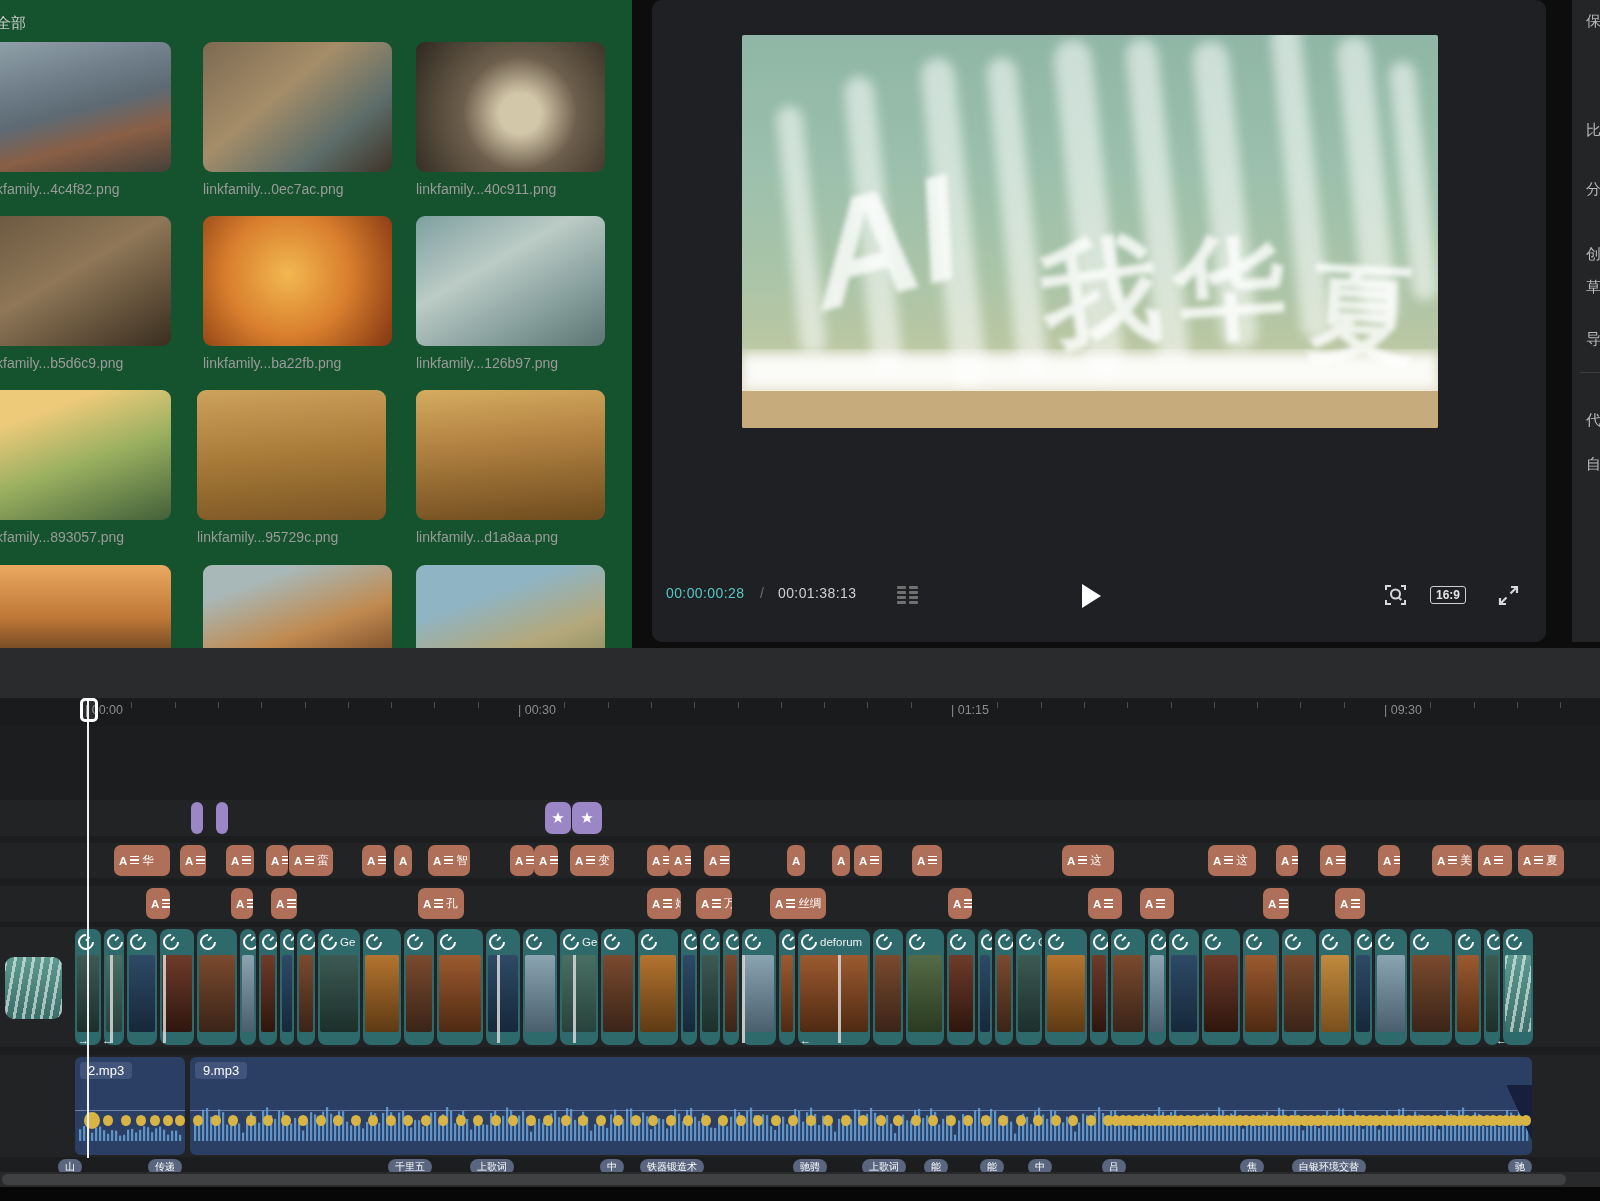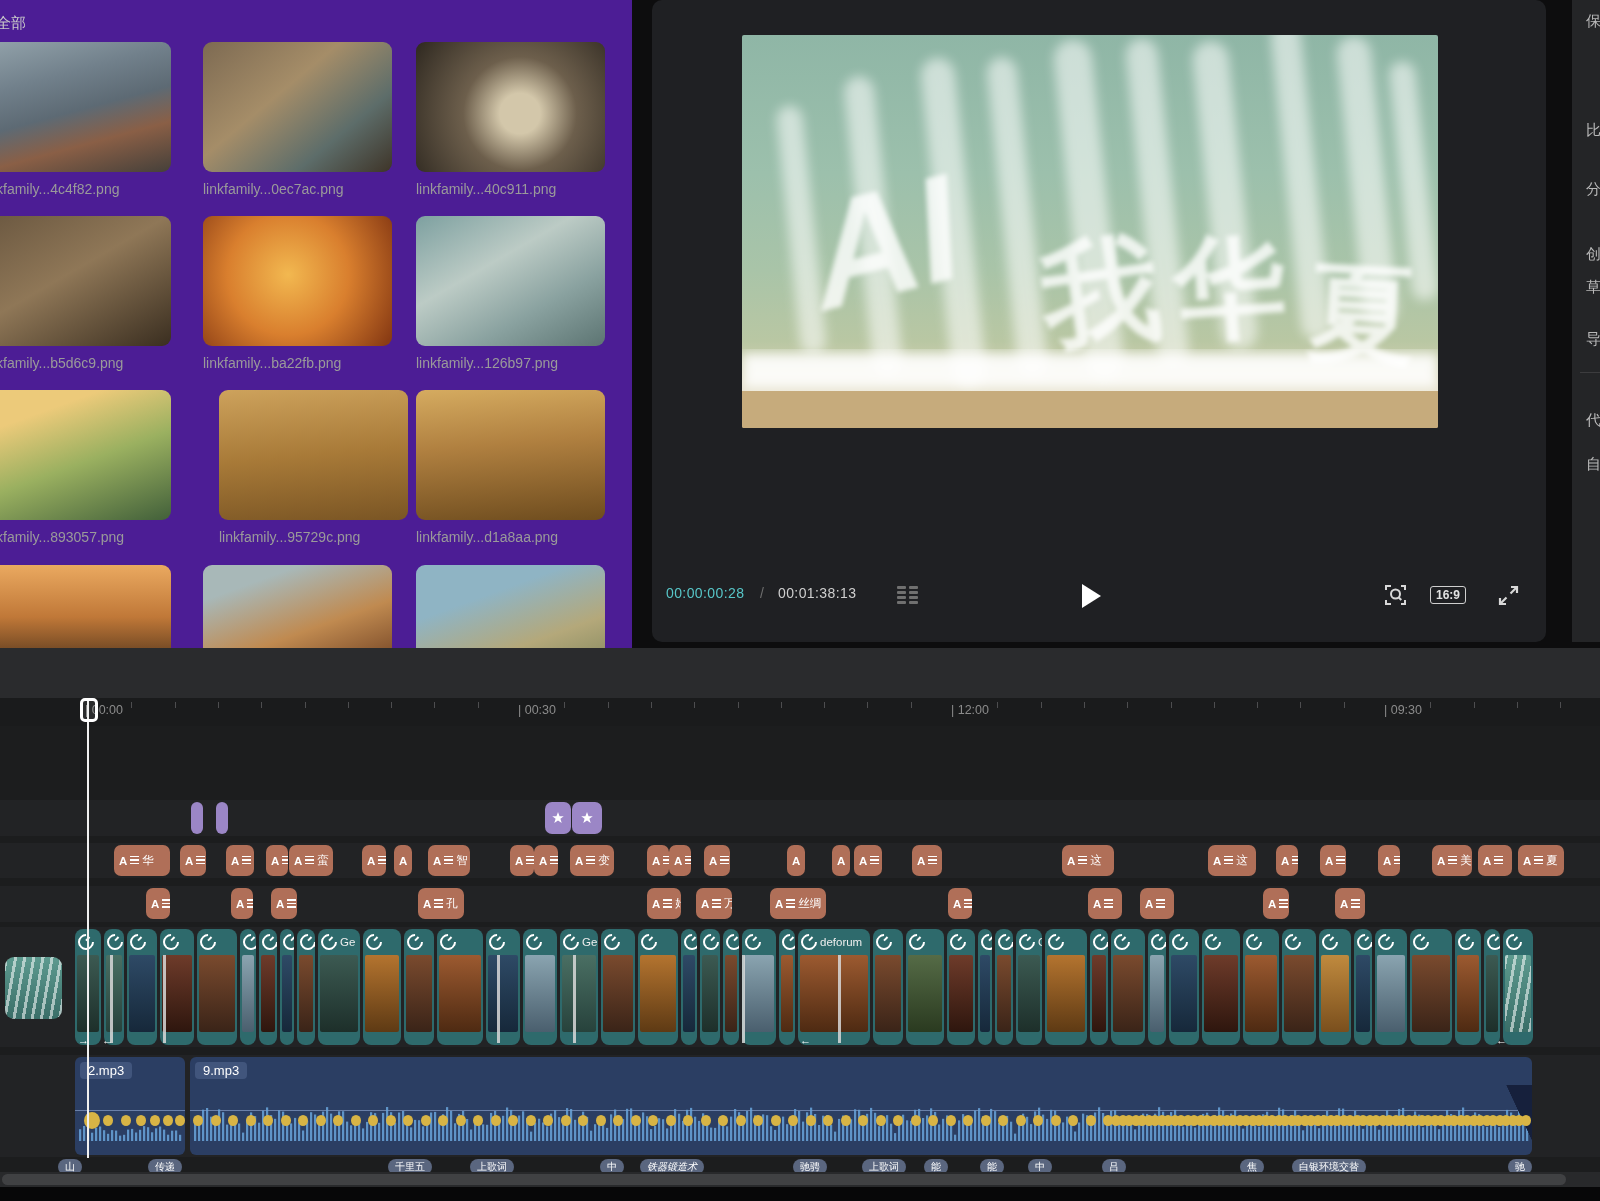--- a/index.html
+++ b/index.html
@@ -1,21 +1,21 @@
 <!DOCTYPE html>
 <html><head>
 <meta charset="utf-8">
 <style>
   html,body{margin:0;padding:0;background:#070708;}
   #stage{position:relative;width:1600px;height:1201px;overflow:hidden;background:#0d0d0e;
          font-family:"Liberation Sans",sans-serif;-webkit-font-smoothing:antialiased;}
   .abs{position:absolute;}
 
   
-  #media-panel{left:0;top:0;width:632px;height:784px;background:#4c1d95;overflow:hidden;}
+  #media-panel{left:0;top:0;width:632px;height:784px;background:#14532d;overflow:hidden;}
   #preview-panel{left:652px;top:0;width:894px;height:642px;background:#1f2023;border-radius:10px;}
   #right-rail{left:1572px;top:0;width:28px;height:642px;background:#242527;overflow:hidden;}
   .rail-char{position:absolute;left:14px;color:#b9b9b9;font-size:15px;}
   .rail-div{position:absolute;left:8px;width:26px;height:1px;background:#3c3c3e;}
 
   
   #filter-label{left:-4px;top:14px;color:#c9c9c9;font-size:15px;}
   .media-card{position:absolute;width:189px;}
   .media-thumb{width:189px;height:130px;border-radius:9px;}
   .media-label{margin-top:9px;color:#9a9a9a;font-size:14px;white-space:nowrap;overflow:hidden;}
@@ -114,21 +114,21 @@
           <div class="media-label">linkfamily...ba22fb.png</div>
         </div>
         <div class="media-card" style="left: 416px; top: 216px; position: absolute;">
           <div class="media-thumb thumb-porcelain"></div>
           <div class="media-label">linkfamily...126b97.png</div>
         </div>
         <div class="media-card" style="left: -18px; top: 390px; position: absolute;">
           <div class="media-thumb thumb-river-sunrise"></div>
           <div class="media-label">linkfamily...893057.png</div>
         </div>
-        <div class="media-card" style="left: 219px; top: 390px; position: absolute;">
+        <div class="media-card" style="left: 197px; top: 390px; position: absolute;">
           <div class="media-thumb thumb-golden-falls"></div>
           <div class="media-label">linkfamily...95729c.png</div>
         </div>
         <div class="media-card" style="left: 416px; top: 390px; position: absolute;">
           <div class="media-thumb thumb-golden-falls-2"></div>
           <div class="media-label">linkfamily...d1a8aa.png</div>
         </div>
         <div class="media-card" style="left: -18px; top: 565px; position: absolute;">
           <div class="media-thumb thumb-sunset-silhouette"></div>
         </div>
@@ -240,21 +240,21 @@
     
     
     
     
     
   </div>
 
   <div id="ruler" class="abs">
       <div class="rlabel" style="left: 85px;">| 00:00</div>
       <div class="rlabel" style="left: 518px;">| 00:30</div>
-      <div class="rlabel" style="left: 951px;">| 12:00</div>
+      <div class="rlabel" style="left: 951px;">| 01:15</div>
       <div class="rlabel" style="left: 1384px;">| 09:30</div>
       <div class="rtick" style="left: 131.3px;"></div>
       <div class="rtick" style="left: 174.6px;"></div>
       <div class="rtick" style="left: 217.9px;"></div>
       <div class="rtick" style="left: 261.2px;"></div>
       <div class="rtick" style="left: 304.5px;"></div>
       <div class="rtick" style="left: 347.8px;"></div>
       <div class="rtick" style="left: 391.1px;"></div>
       <div class="rtick" style="left: 434.4px;"></div>
       <div class="rtick" style="left: 477.7px;"></div>
@@ -1243,21 +1243,21 @@
       <div class="dot abs" style="left: 1494.5px; top: 1115px; width: 10px; height: 11px;"></div>
       <div class="dot abs" style="left: 1501px; top: 1115px; width: 10px; height: 11px;"></div>
       <div class="dot abs" style="left: 1507.5px; top: 1115px; width: 10px; height: 11px;"></div>
       <div class="dot abs" style="left: 1514px; top: 1115px; width: 10px; height: 11px;"></div>
       <div class="dot abs" style="left: 1520.5px; top: 1115px; width: 10px; height: 11px;"></div>
       <div class="pill abs" style="left: 58px;">山</div>
       <div class="pill abs" style="left: 148px;">传递</div>
       <div class="pill abs" style="left: 388px;">千里五</div>
       <div class="pill abs" style="left: 470px;">上歌词</div>
       <div class="pill abs" style="left: 600px;">中</div>
-      <div class="pill abs" style="left: 640px; font-style: italic;">铁器锻造术</div>
+      <div class="pill abs" style="left: 640px;">铁器锻造术</div>
       <div class="pill abs" style="left: 793px;">驰骋</div>
       <div class="pill abs" style="left: 862px;">上歌词</div>
       <div class="pill abs" style="left: 924px;">能</div>
       <div class="pill abs" style="left: 980px;">能</div>
       <div class="pill abs" style="left: 1028px;">中</div>
       <div class="pill abs" style="left: 1102px;">吕</div>
       <div class="pill abs" style="left: 1240px;">焦</div>
       <div class="pill abs" style="left: 1292px;">白银环境交替</div>
       <div class="pill abs" style="left: 1508px;">驰</div>
     </div>

